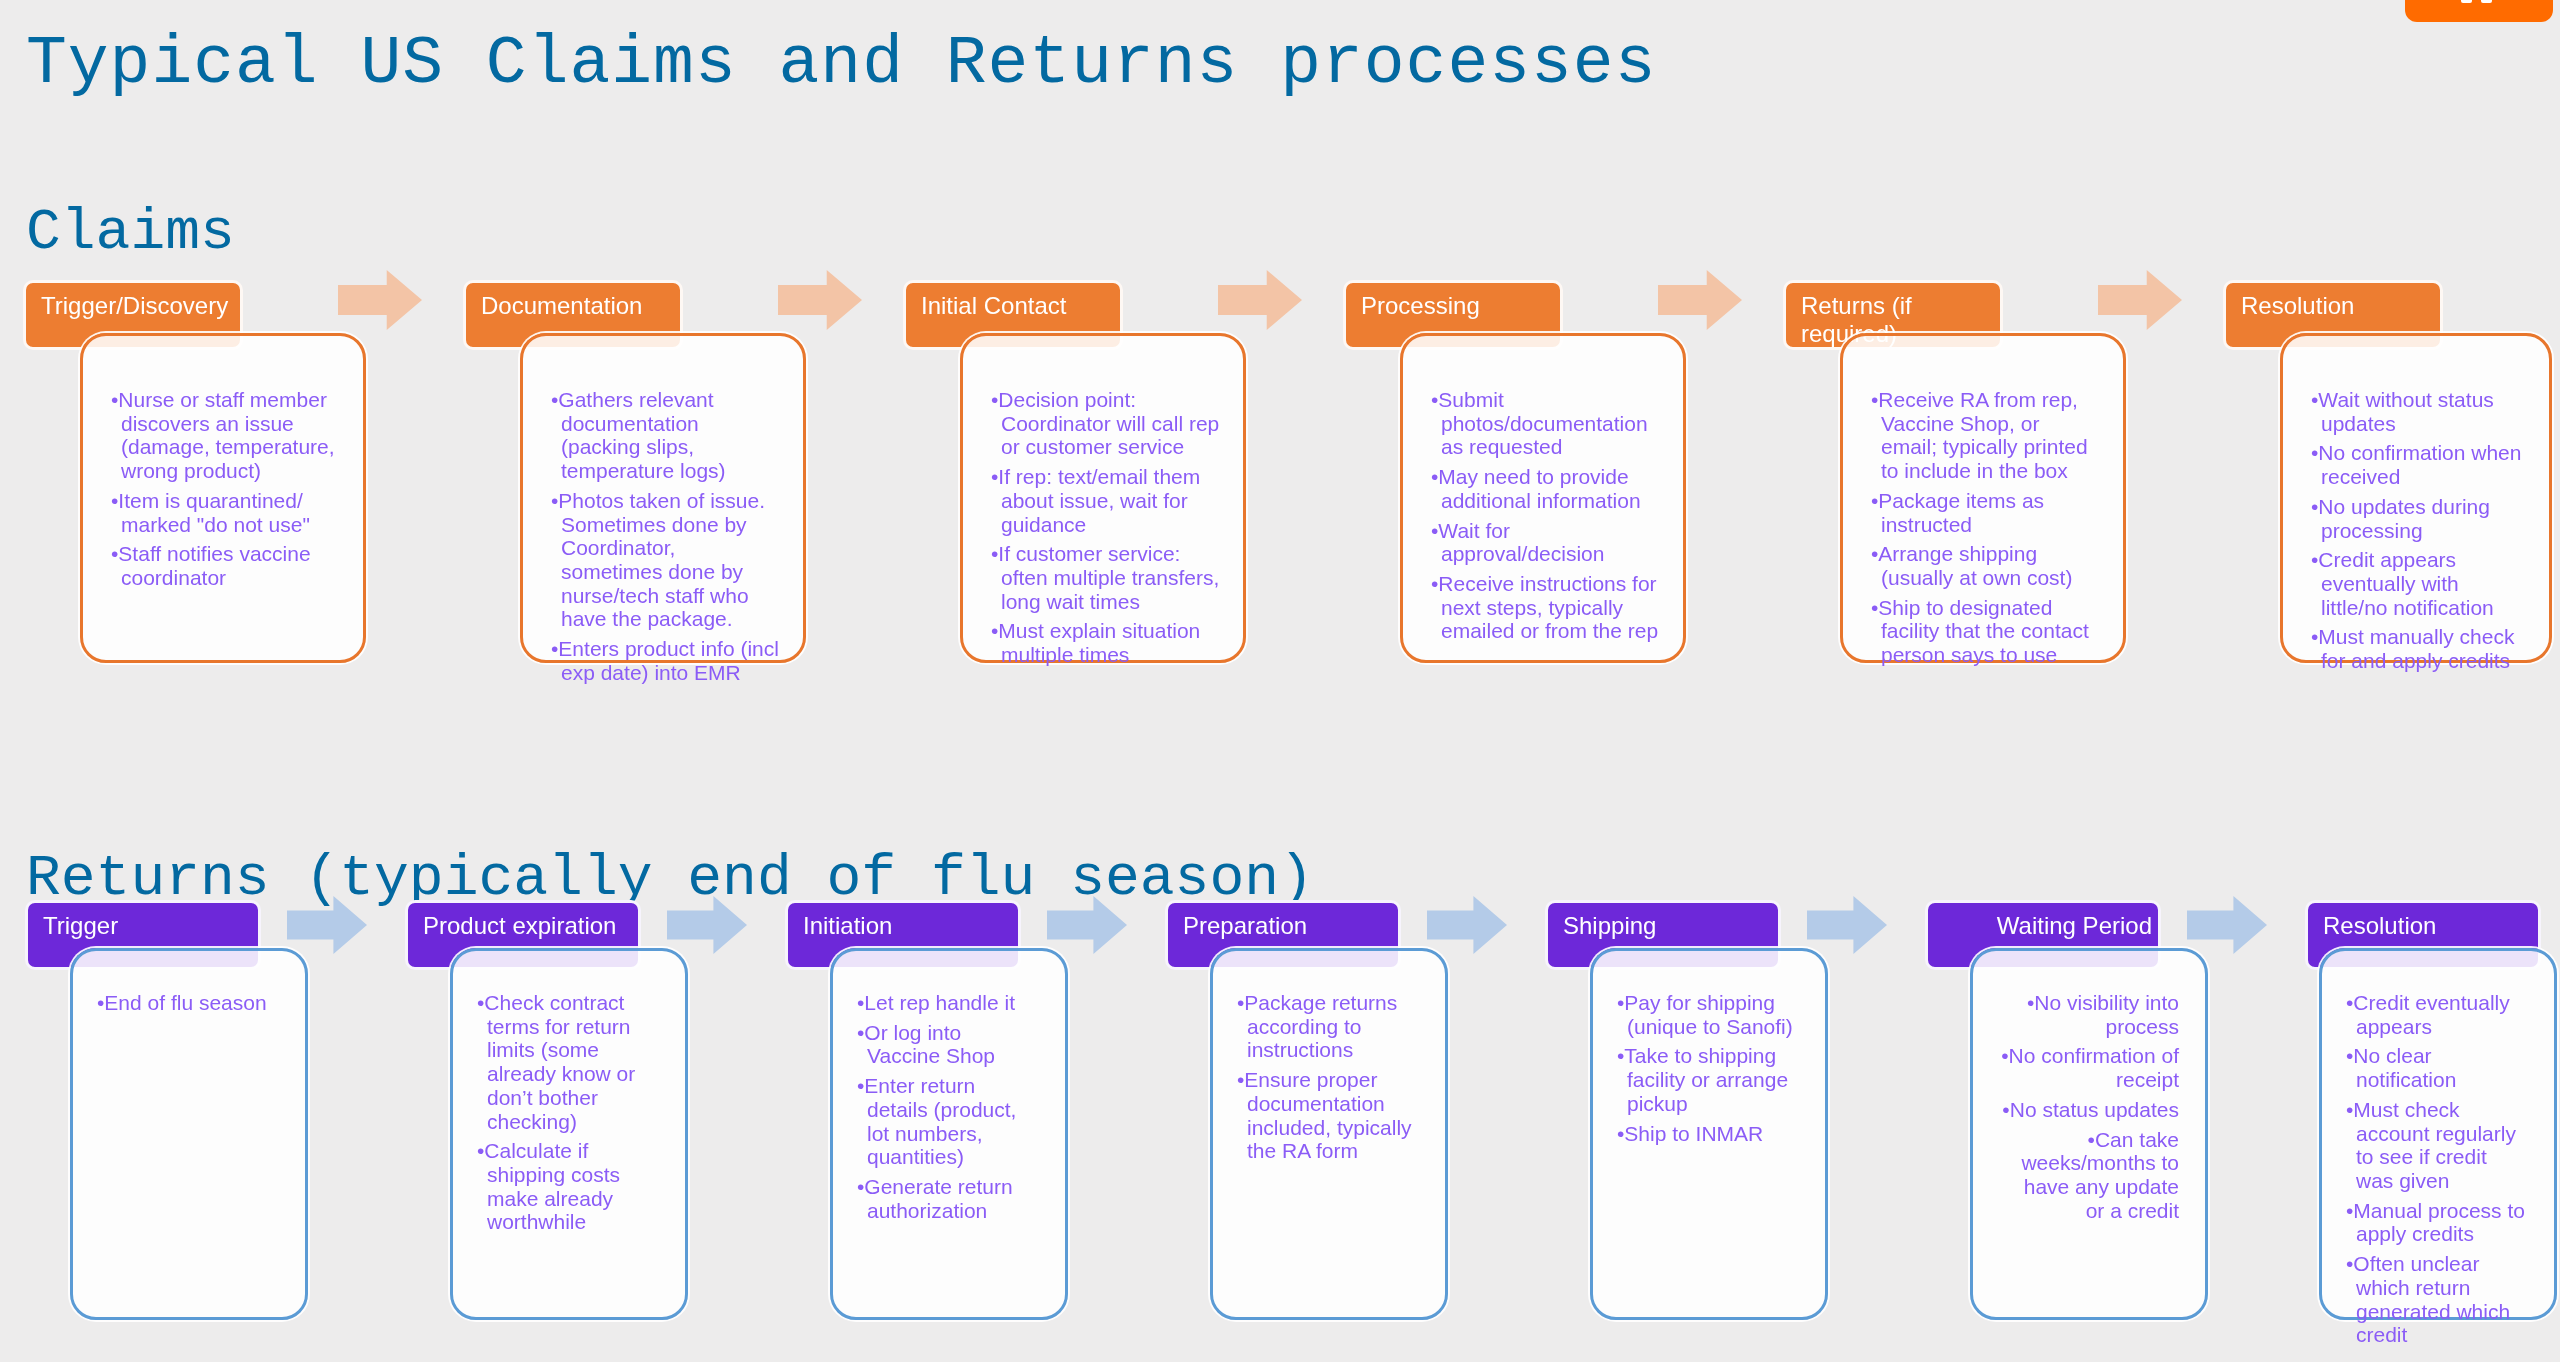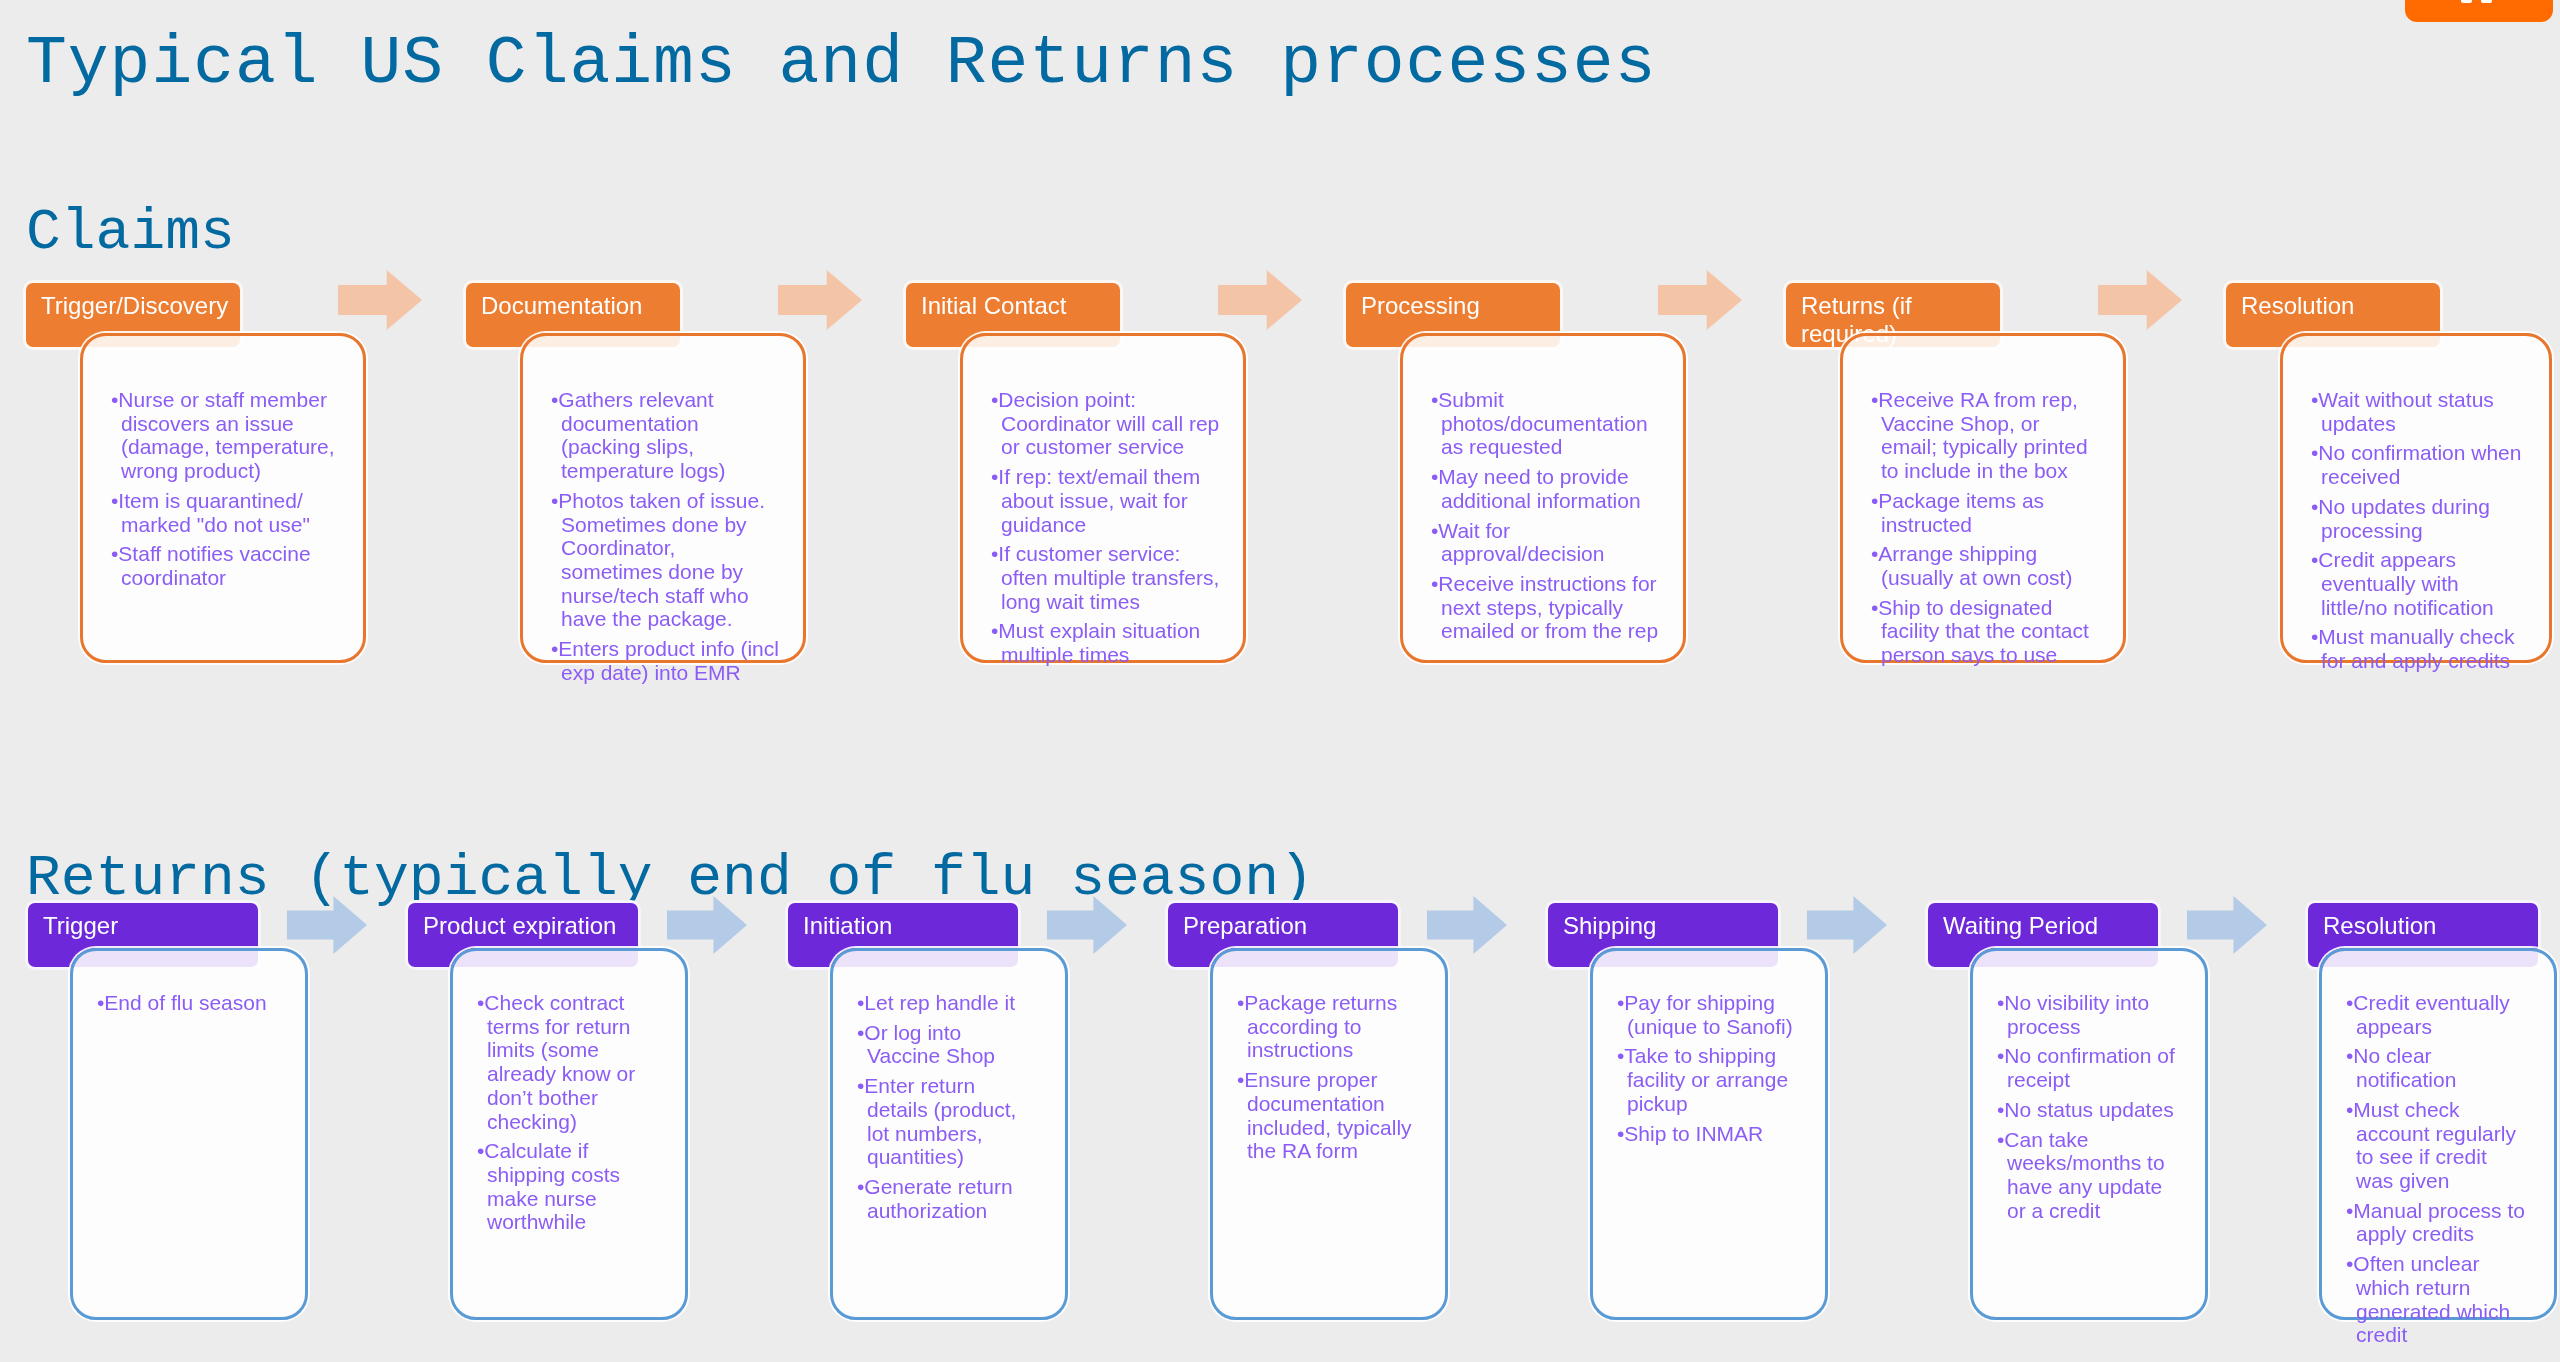--- a/index.html
+++ b/index.html
@@ -178,21 +178,21 @@
     </ul>
   </div>
 </div>
 <div class="arrow blue" style="left:287px; top:896px;"></div>
 
 <div class="stage returns" style="left:405px; top:900px;">
   <div class="tab"><span>Product expiration</span></div>
   <div class="card">
     <ul>
       <li>Check contract terms for return limits (some already know or don’t bother checking)</li>
-      <li>Calculate if shipping costs make nurse worthwhile</li>
+      <li>Calculate if shipping costs make already worthwhile</li>
     </ul>
   </div>
 </div>
 <div class="arrow blue" style="left:667px; top:896px;"></div>
 
 <div class="stage returns" style="left:785px; top:900px;">
   <div class="tab"><span>Initiation</span></div>
   <div class="card">
     <ul>
       <li>Let rep handle it</li>
@@ -220,21 +220,21 @@
   <div class="card">
     <ul>
       <li>Pay for shipping (unique to Sanofi)</li>
       <li>Take to shipping facility or arrange pickup</li>
       <li>Ship to INMAR</li>
     </ul>
   </div>
 </div>
 <div class="arrow blue" style="left:1807px; top:896px;"></div>
 
-<div class="stage returns" style="left:1925px; top:900px;">
+<div class="stage returns" style="left:1925px; top:900px;text-align:right;">
   <div class="tab"><span>Waiting Period</span></div>
   <div class="card">
     <ul>
       <li>No visibility into process</li>
       <li>No confirmation of receipt</li>
       <li>No status updates</li>
       <li>Can take weeks/months to have any update or a credit</li>
     </ul>
   </div>
 </div>

